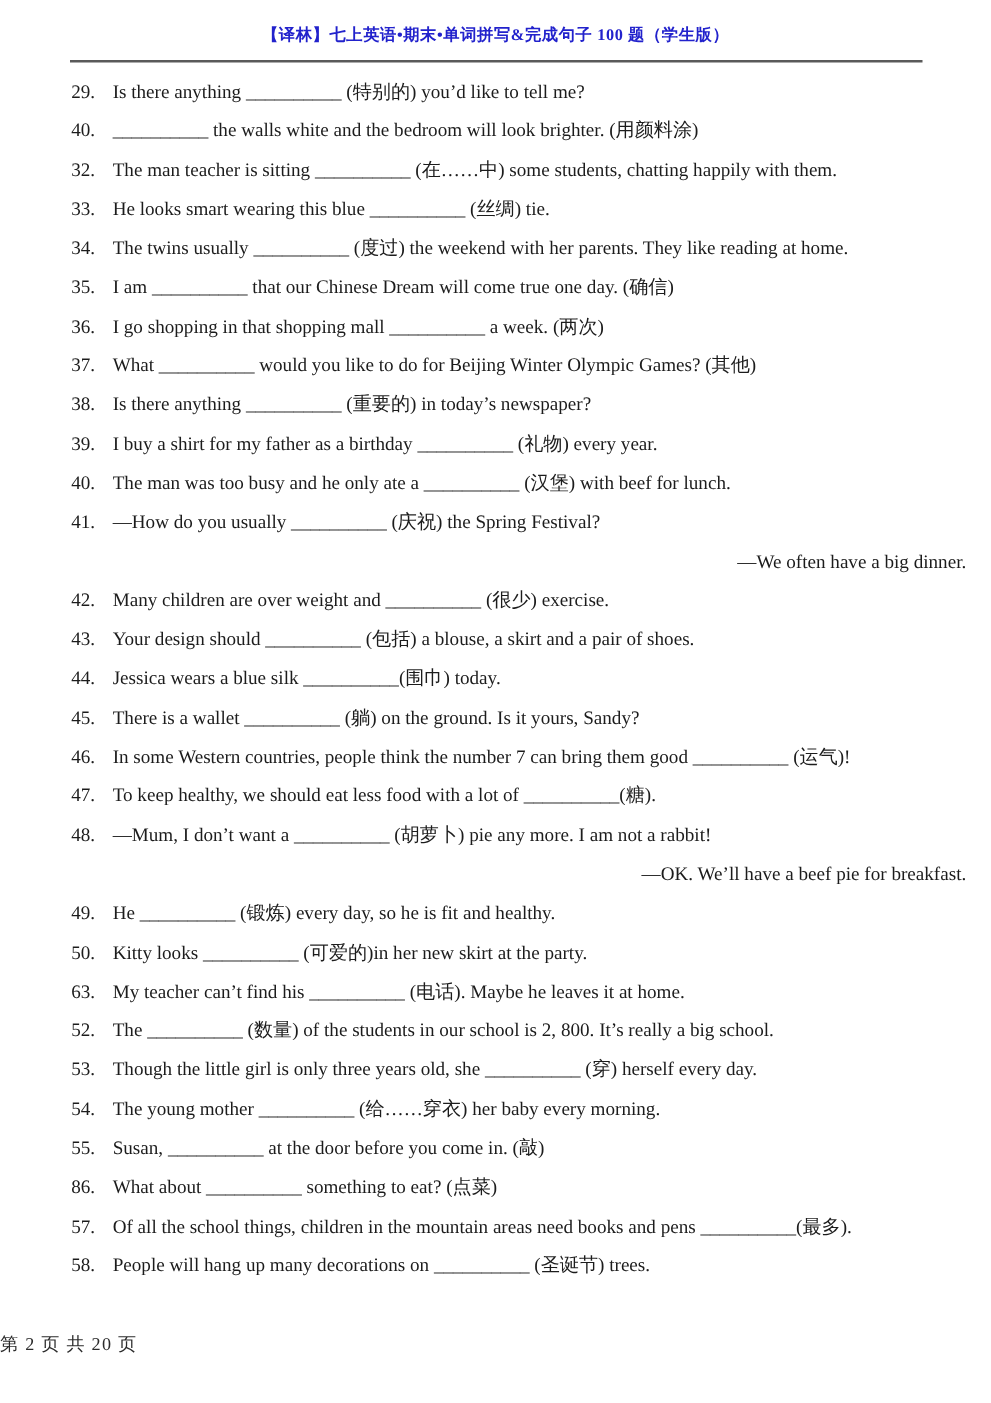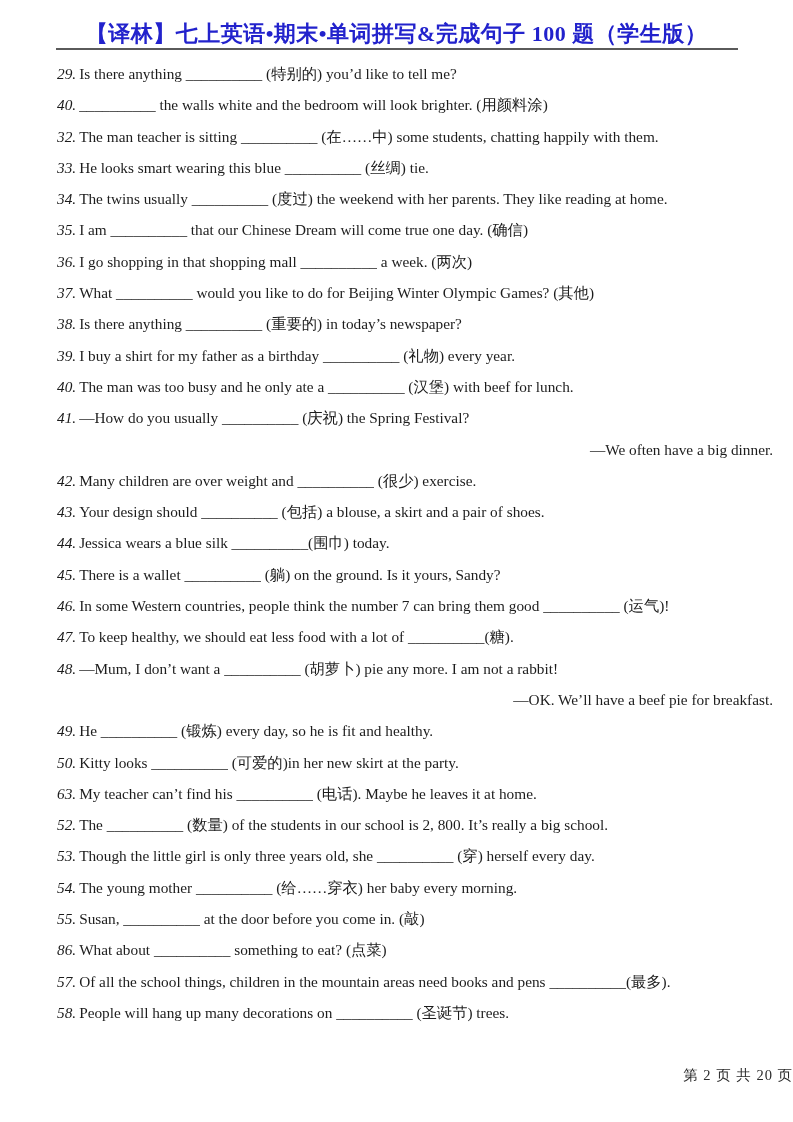--- a/index.html
+++ b/index.html
@@ -15,21 +15,21 @@
     overflow: hidden;
     font-family: "Liberation Serif", serif;
     color: var(--text_black, #1c1c1c);
   }
   .doc-header {
     position: absolute;
     top: 19px;
     left: 0;
     width: 100%;
     text-align: center;
-    font-size: 22px;
+    font-size: 13px;
     font-weight: bold;
     color: var(--header_blue, #2222cc);
     letter-spacing: 0.5px;
   }
   .header-rule {
     position: absolute;
     top: 48px;
     left: 56px;
     width: 682px;
     height: 2px;
@@ -41,33 +41,32 @@
     left: 57px;
     width: 716px;
   }
   .line {
     height: 31.3px;
     line-height: 31.3px;
     font-size: 15.3px;
     white-space: nowrap;
   }
   .line .num {
-    margin-right: 3px;
-    font-style: italic;
+    margin-right: 14px;
   }
   .line.cont {
     padding-left: 27px;
     text-align: right;
   }
   .doc-footer {
     position: absolute;
     top: 1066px;
     left: 0;
     width: 100%;
-    text-align: right;
+    text-align: left;
     font-size: 14.5px;
     color: #2b2b2b;
     letter-spacing: 1px;
   }
 </style>
 </head>
 <body>
 
 <div class="page">
 

